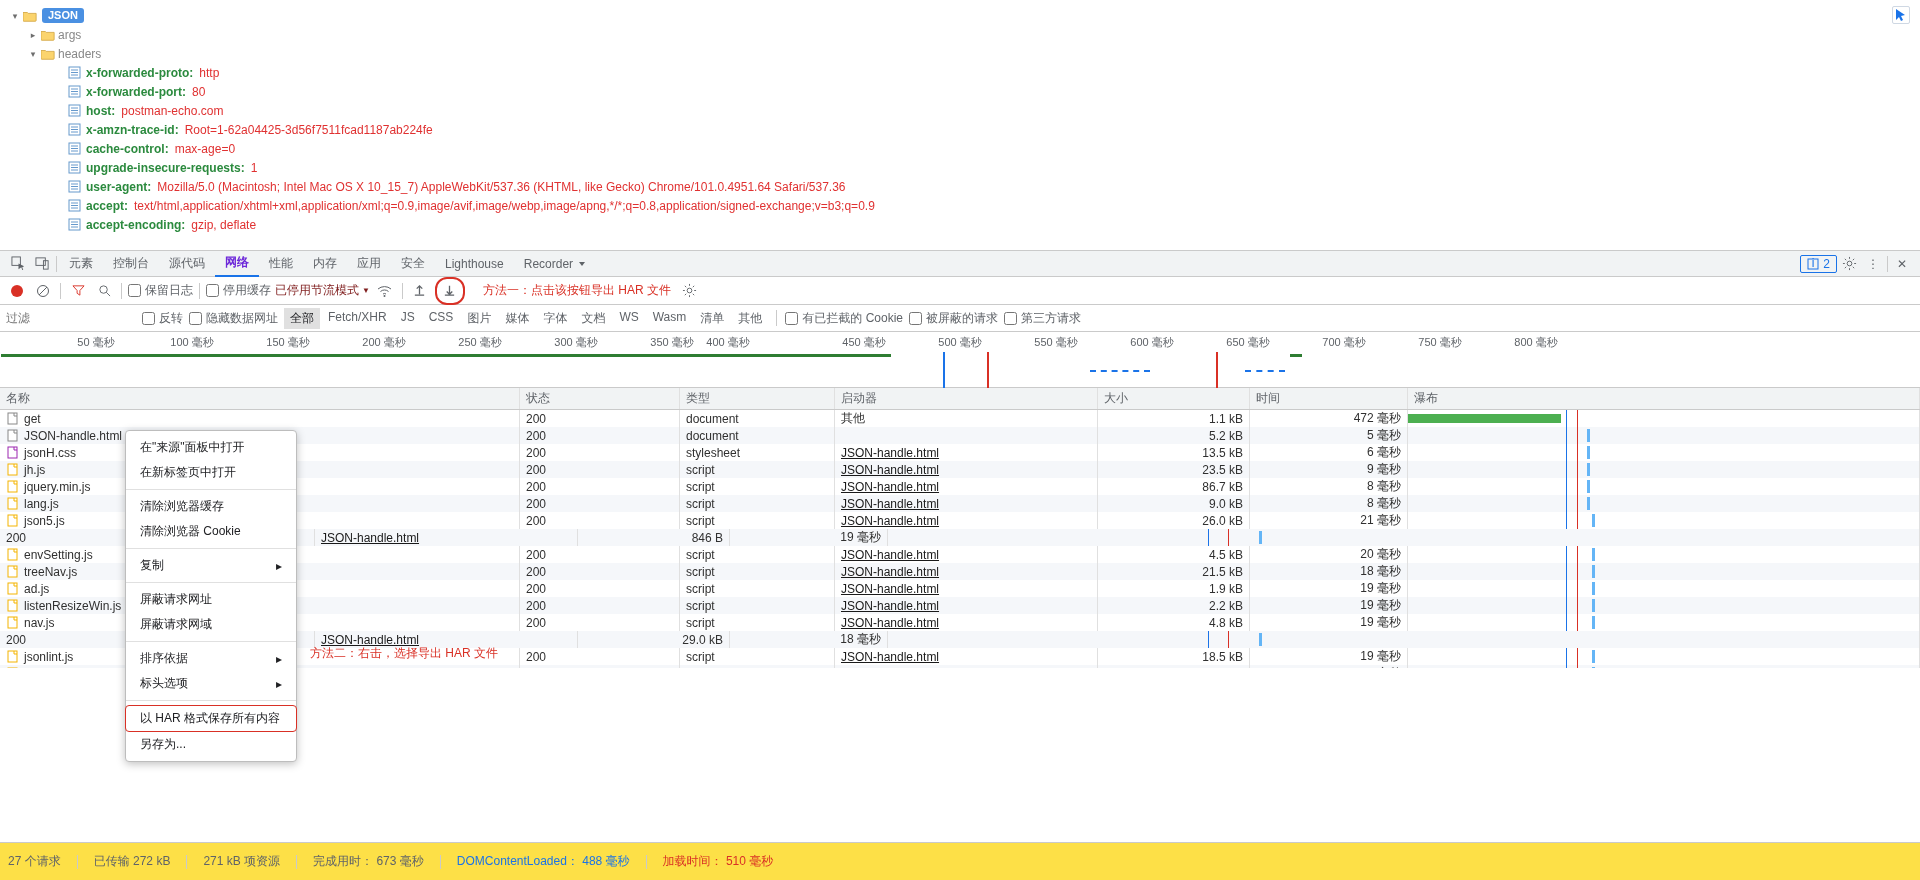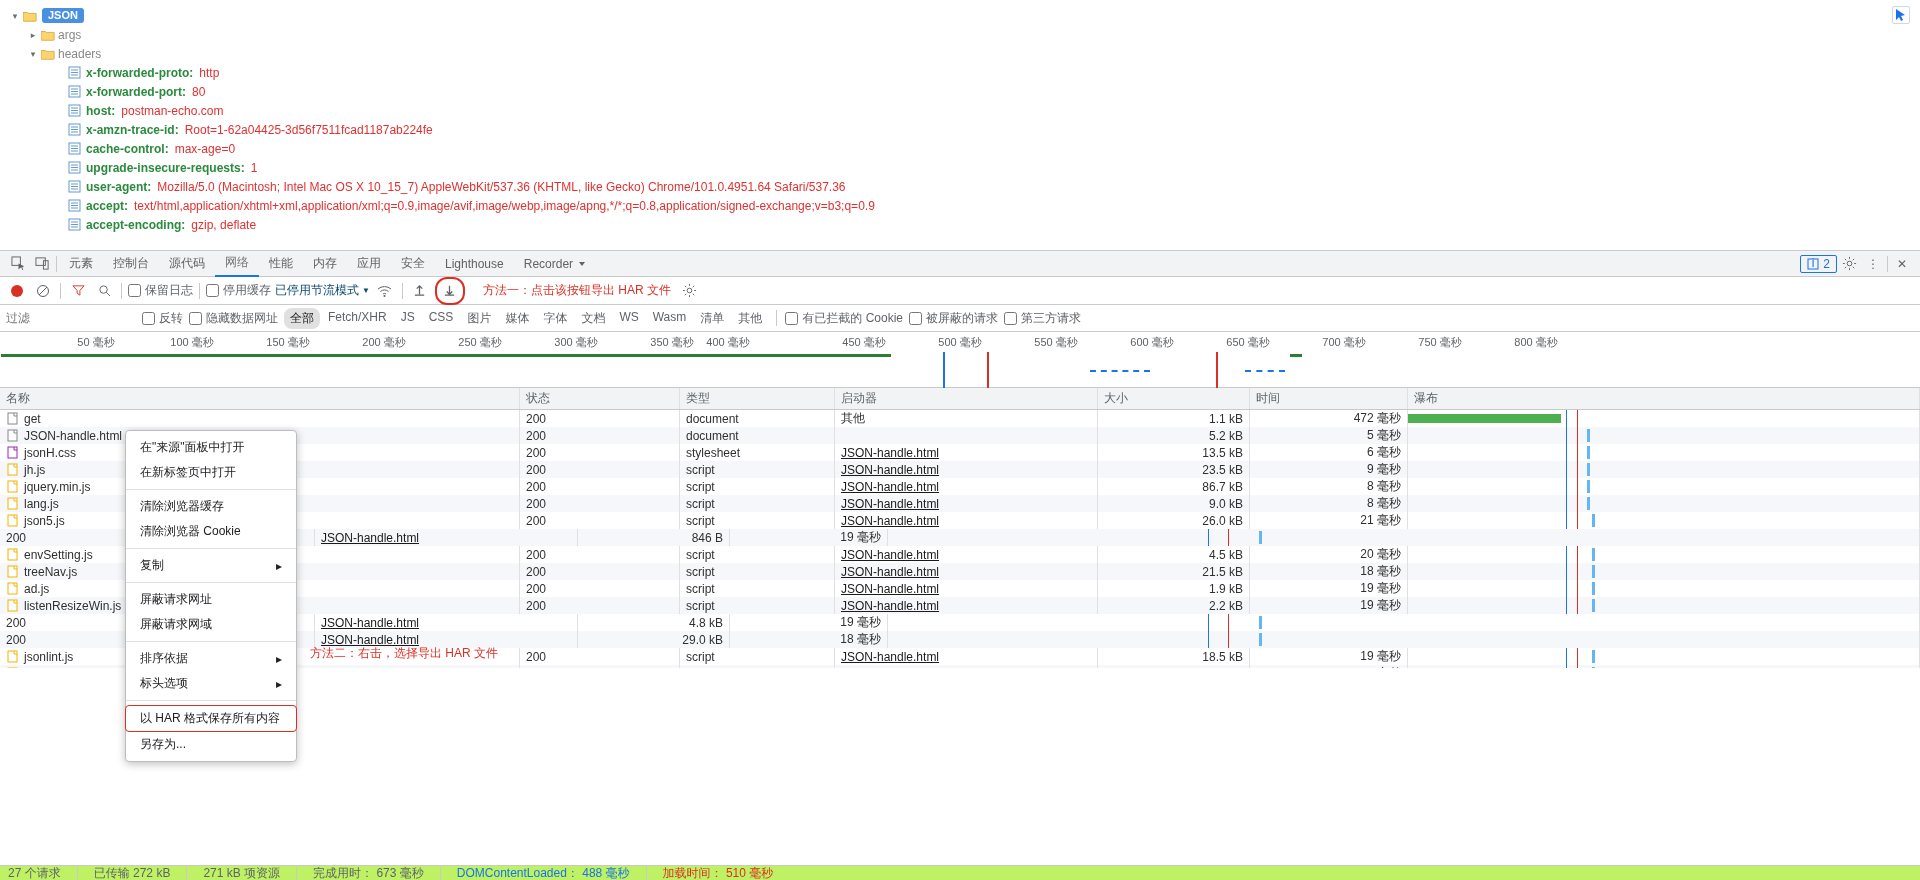--- a/index.html
+++ b/index.html
@@ -16,38 +16,38 @@
 .key{color:#2b8a3e;font-weight:600;}
 .colon{color:#2b8a3e;font-weight:600;margin-right:6px;}
 .val{color:#e03131;}
 .indent-1{padding-left:18px;}
 .indent-3{padding-left:54px;}
 .top-right-icon{position:absolute;top:6px;right:10px;width:18px;height:18px;border:1px solid #cfd8e3;border-radius:2px;display:flex;align-items:center;justify-content:center;}
 
 .tabs-bar{height:27px;border-top:1px solid #cacaca;border-bottom:1px solid #cacaca;display:flex;align-items:center;padding:0 6px;background:#f1f3f4;color:#5f6368;}
 .tabs-bar .icon-btn{width:24px;height:24px;display:flex;align-items:center;justify-content:center;cursor:pointer;border-radius:2px;}
 .tabs-bar .tab{padding:0 10px;height:27px;display:flex;align-items:center;cursor:pointer;color:#5f6368;}
-.tabs-bar .tab.active{color:#737373;border-bottom:2px solid #1a73e8;margin-bottom:-1px;}
+.tabs-bar .tab.active{color:#6d28d9;border-bottom:2px solid #1a73e8;margin-bottom:-1px;font-weight:bold;}
 .tabs-bar .spacer{flex:1;}
 .issues-badge{display:flex;align-items:center;gap:4px;border:1px solid #1a73e8;border-radius:2px;padding:1px 6px;color:#1a73e8;cursor:pointer;}
 
 .toolbar{height:28px;border-bottom:1px solid #cacaca;display:flex;align-items:center;padding:0 6px;gap:4px;background:#fff;}
 .toolbar .icon-btn{width:22px;height:22px;display:flex;align-items:center;justify-content:center;cursor:pointer;border-radius:2px;color:#5f6368;}
 .rec-dot{width:12px;height:12px;border-radius:50%;background:#d93025;}
 .vdiv{width:1px;height:16px;background:#cacaca;margin:0 2px;}
 .chk{display:flex;align-items:center;gap:4px;color:#5f6368;}
 .chk input{cursor:pointer;}
-.dd{display:flex;align-items:center;gap:3px;color:#0c4a6e;cursor:pointer;}
+.dd{display:flex;align-items:center;gap:3px;color:#7f1d1d;cursor:pointer;}
 .dd .caret{font-size:8px;}
 .circle-highlight{border:2px solid #d93025;border-radius:12px;padding:1px 2px;}
 .ann{color:#d93025;margin-left:14px;}
 
 .filterbar{height:27px;border-bottom:1px solid #cacaca;display:flex;align-items:center;padding:0 6px;gap:6px;background:#fff;color:#5f6368;}
 .filterbar input[type=text]{border:none;outline:none;width:130px;font-size:12px;}
-.filter-tag{padding:2px 6px;cursor:pointer;border-radius:8px;}
+.filter-tag{padding:2px 6px;cursor:pointer;border-radius:0;}
 .filter-tag.active{background:#e0e0e0;color:#202124;}
 
 .timeline{height:56px;border-bottom:1px solid #cacaca;position:relative;background:#fff;}
 .time-ticks{height:20px;position:relative;}
 .tick{position:absolute;top:3px;font-size:11px;color:#5f6368;transform:translateX(-50%);}
 .time-body{height:36px;position:relative;}
 .time-bar{position:absolute;top:2px;height:3px;background:#2e7d32;}
 .time-marker{position:absolute;top:0;width:2px;height:36px;}
 .tm-red{background:#d93025;}
 .tm-blue{background:#1a73e8;}
@@ -74,21 +74,21 @@
 .wf-tick{position:absolute;top:2px;width:3px;height:13px;background:#64b5f6;}
 .wf-redline{position:absolute;top:0;width:1px;height:17px;background:#d93025;}
 .wf-blueline{position:absolute;top:0;width:1px;height:17px;background:#1a73e8;}
 
 .ctx-menu{position:absolute;top:430px;left:125px;width:172px;background:#fff;border:1px solid #bdbdbd;border-radius:4px;box-shadow:0 2px 8px rgba(0,0,0,0.25);padding:4px 0;z-index:100;}
 .ctx-item{padding:4px 14px;cursor:pointer;display:flex;align-items:center;justify-content:space-between;color:#202124;}
 .ctx-sep{height:1px;background:#e0e0e0;margin:4px 0;}
 .ctx-highlight{border:1.5px solid #d93025;border-radius:4px;margin:0 -1px;}
 .ctx-ann{position:absolute;top:645px;left:310px;color:#d93025;z-index:101;}
 
-.statusbar{position:absolute;bottom:0;left:0;right:0;height:15px;border-top:1px solid #cacaca;display:flex;align-items:center;padding:0 8px;gap:16px;background:#bef264;color:#5f6368;}
+.statusbar{position:absolute;bottom:0;left:0;right:0;height:38px;border-top:1px solid #cacaca;display:flex;align-items:center;padding:0 8px;gap:16px;background:#fde047;color:#5f6368;}
 .statusbar .sdiv{width:1px;height:14px;background:#cacaca;}
 .sb-blue{color:#1a73e8;}
 .sb-red{color:#d93025;}
 </style>
 </head>
 <body>
 
 <div class="top-pane">
   <div class="top-right-icon">
     <svg viewBox="0 0 16 16">
@@ -653,20 +653,26 @@
       </div>
       <div class="td col-size">2.2 kB</div>
       <div class="td col-time">19 毫秒</div>
       <div class="td col-wf">
         <div class="wf-tick" style="left:36%;"></div>
         <div class="wf-blueline" style="left:31%;"></div>
         <div class="wf-redline" style="left:33%;"></div>
       </div>
     </div>
     <div class="tr">
+      <div class="td col-name"><span class="file-mini js">
+          <svg viewBox="0 0 13 13">
+            <rect x="2" y="1" width="9" height="11" fill="#fff" stroke="#f4b400"></rect>
+            <path d="M8 1v3h3" fill="none" stroke="#f4b400"></path>
+          </svg>
+        </span>nav.js</div>
       <div class="td col-status">200</div>
       <div class="td col-type">script</div>
       <div class="td col-init">
         <span class="link">JSON-handle.html</span>
       </div>
       <div class="td col-size">4.8 kB</div>
       <div class="td col-time">19 毫秒</div>
       <div class="td col-wf">
         <div class="wf-tick" style="left:36%;"></div>
         <div class="wf-blueline" style="left:31%;"></div>

